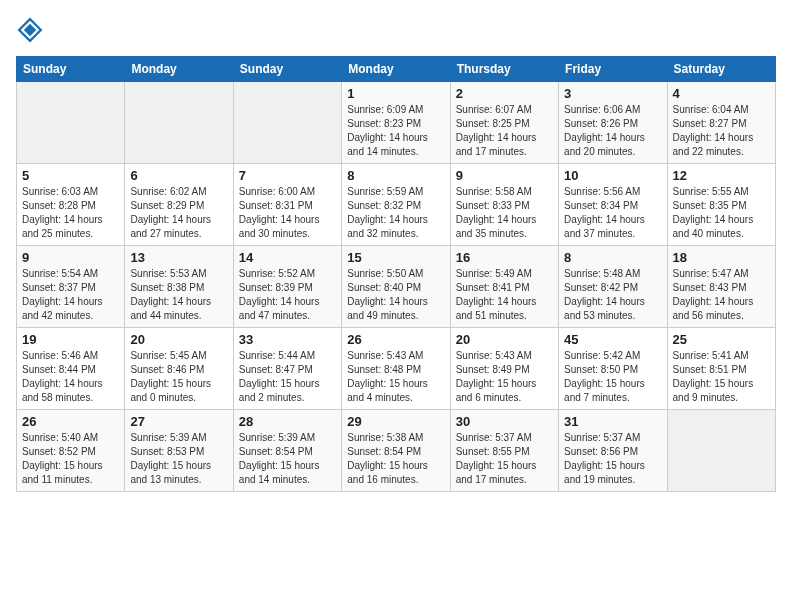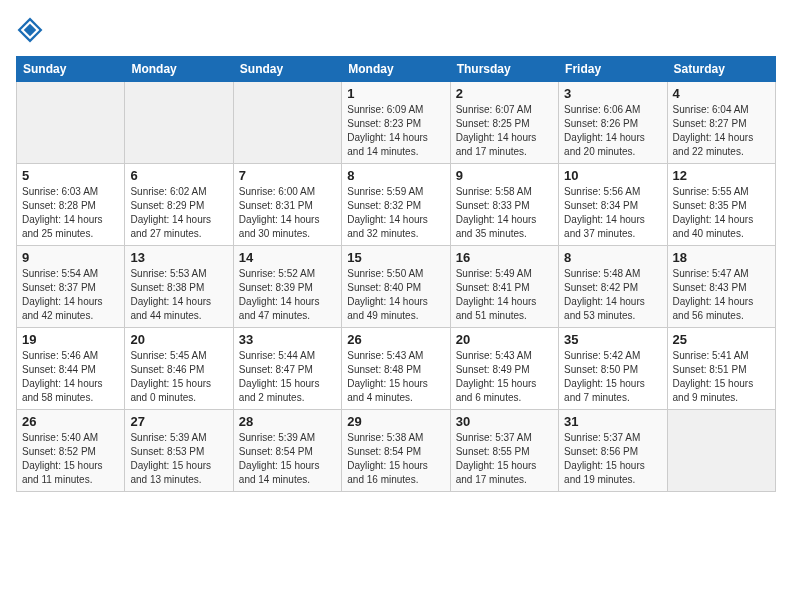--- a/index.html
+++ b/index.html
@@ -225,21 +225,21 @@
         </td>
         <td>
           <div class="day-number">26</div>
           <div class="day-info">Sunrise: 5:43 AM<br>Sunset: 8:48 PM<br>Daylight: 15 hours and 4 minutes.</div>
         </td>
         <td>
           <div class="day-number">20</div>
           <div class="day-info">Sunrise: 5:43 AM<br>Sunset: 8:49 PM<br>Daylight: 15 hours and 6 minutes.</div>
         </td>
         <td>
-          <div class="day-number">35</div>
+          <div class="day-number">45</div>
           <div class="day-info">Sunrise: 5:42 AM<br>Sunset: 8:50 PM<br>Daylight: 15 hours and 7 minutes.</div>
         </td>
         <td>
           <div class="day-number">25</div>
           <div class="day-info">Sunrise: 5:41 AM<br>Sunset: 8:51 PM<br>Daylight: 15 hours and 9 minutes.</div>
         </td>
       </tr>
       <tr>
         <td>
           <div class="day-number">26</div>

